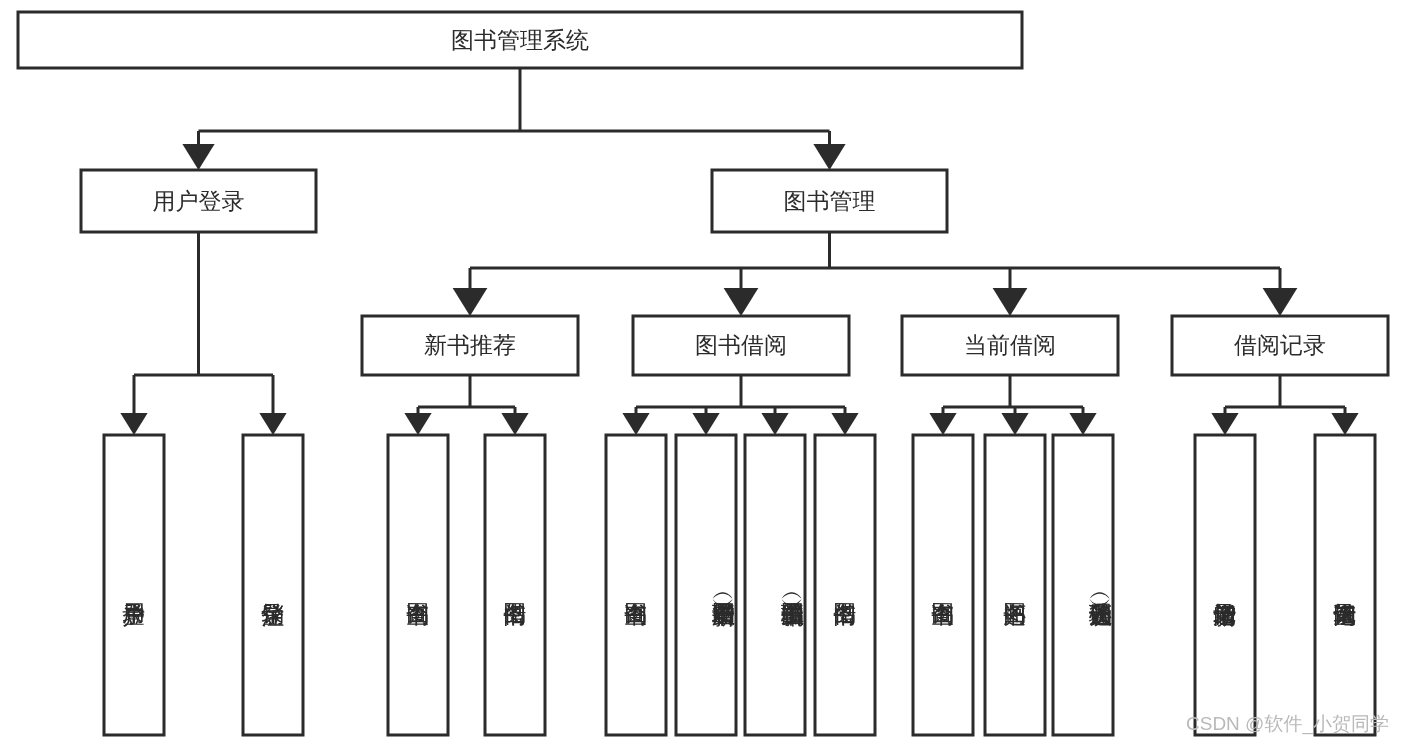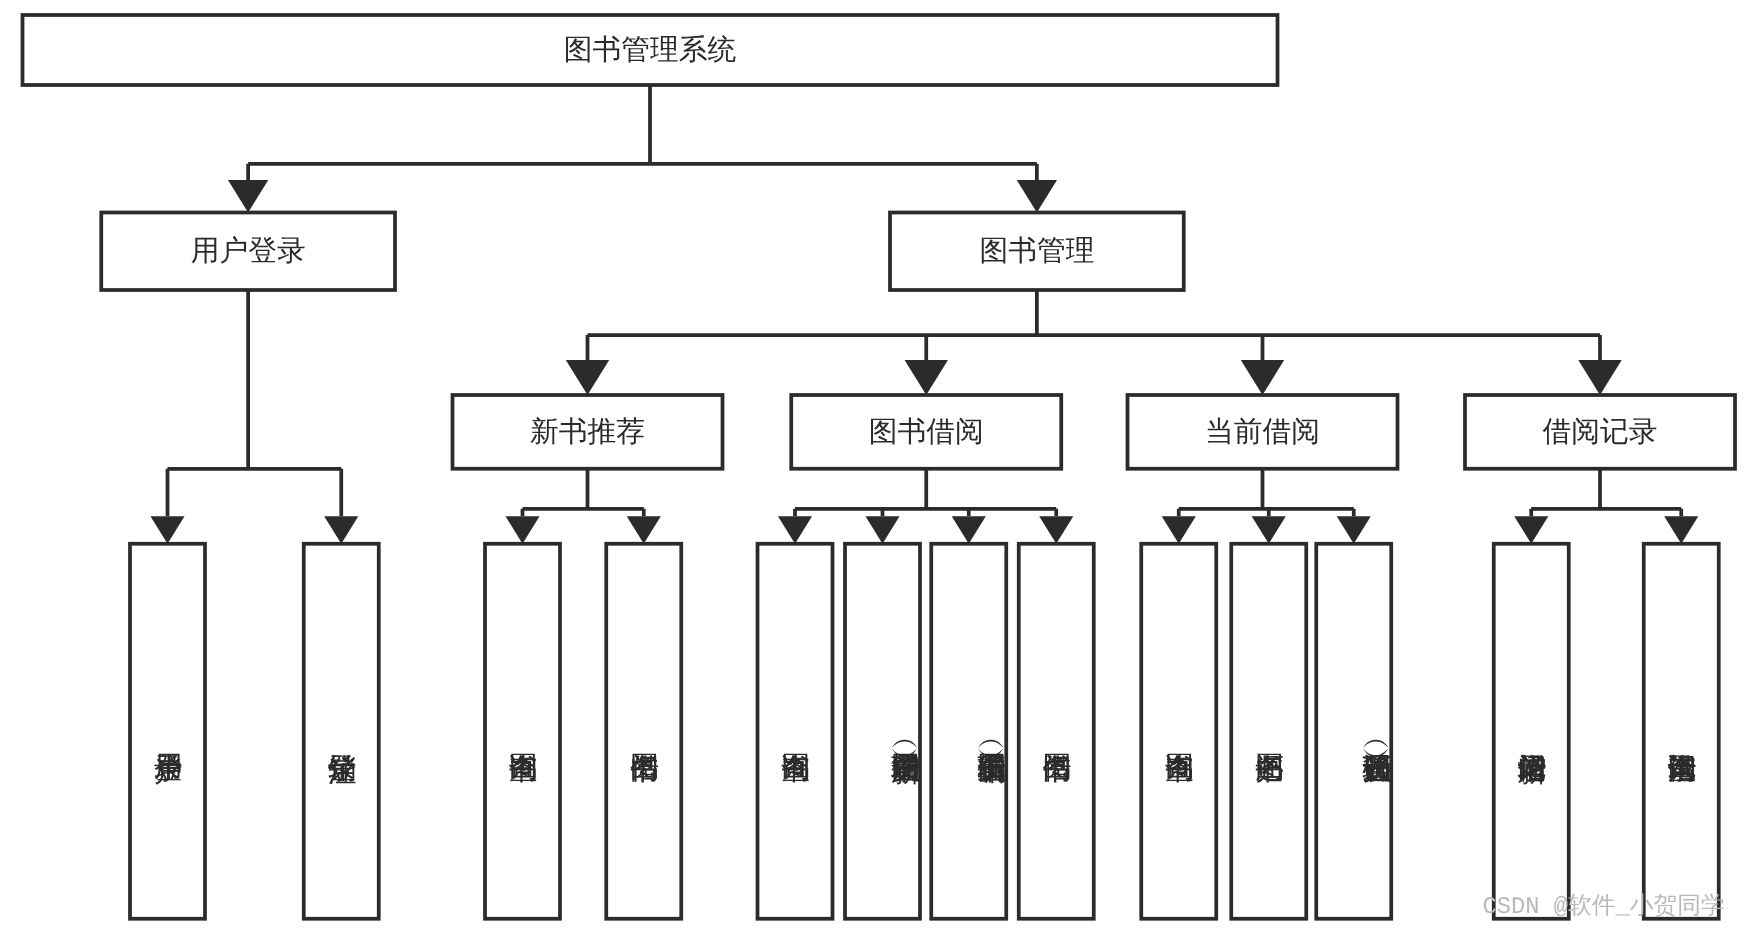--- a/index.html
+++ b/index.html
@@ -62,21 +62,21 @@
     align-items: flex-start;
     justify-content: center;
     box-sizing: border-box;
     pointer-events: none;
   }
   .vlabel.center {
     align-items: center;
   }
   .watermark {
     position: absolute;
-    font-family: Liberation Mono, monospace;
+    font-family: Liberation Sans, sans-serif;
     font-size: 19px;
     color: #b9b9b9;
     white-space: nowrap;
     left: 1186px;
     top: 711px;
   }
 </style>
 </head>
 <body>
 

